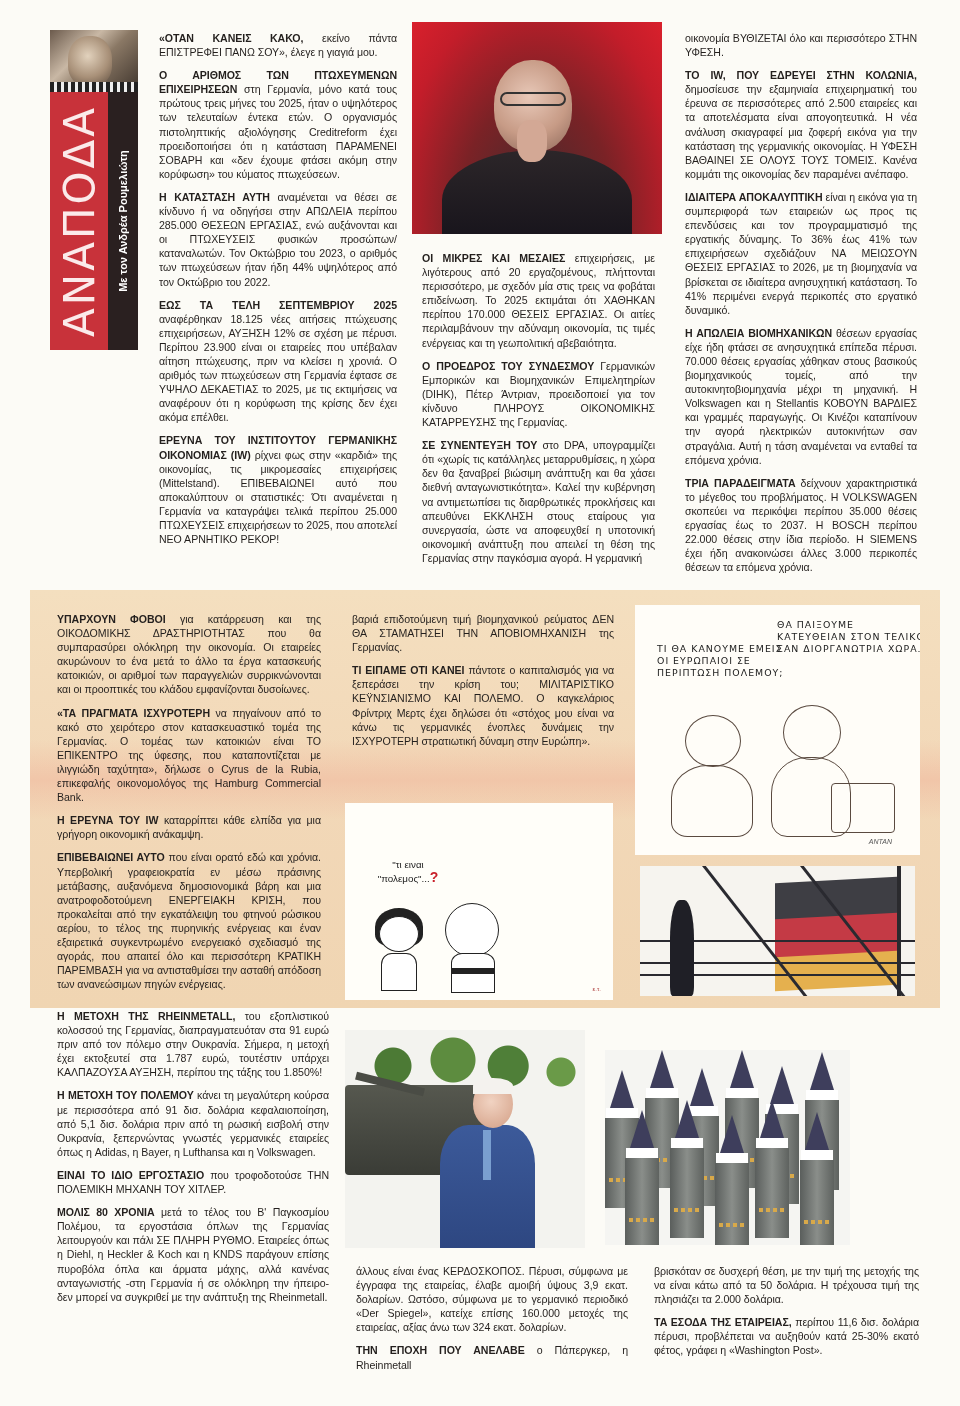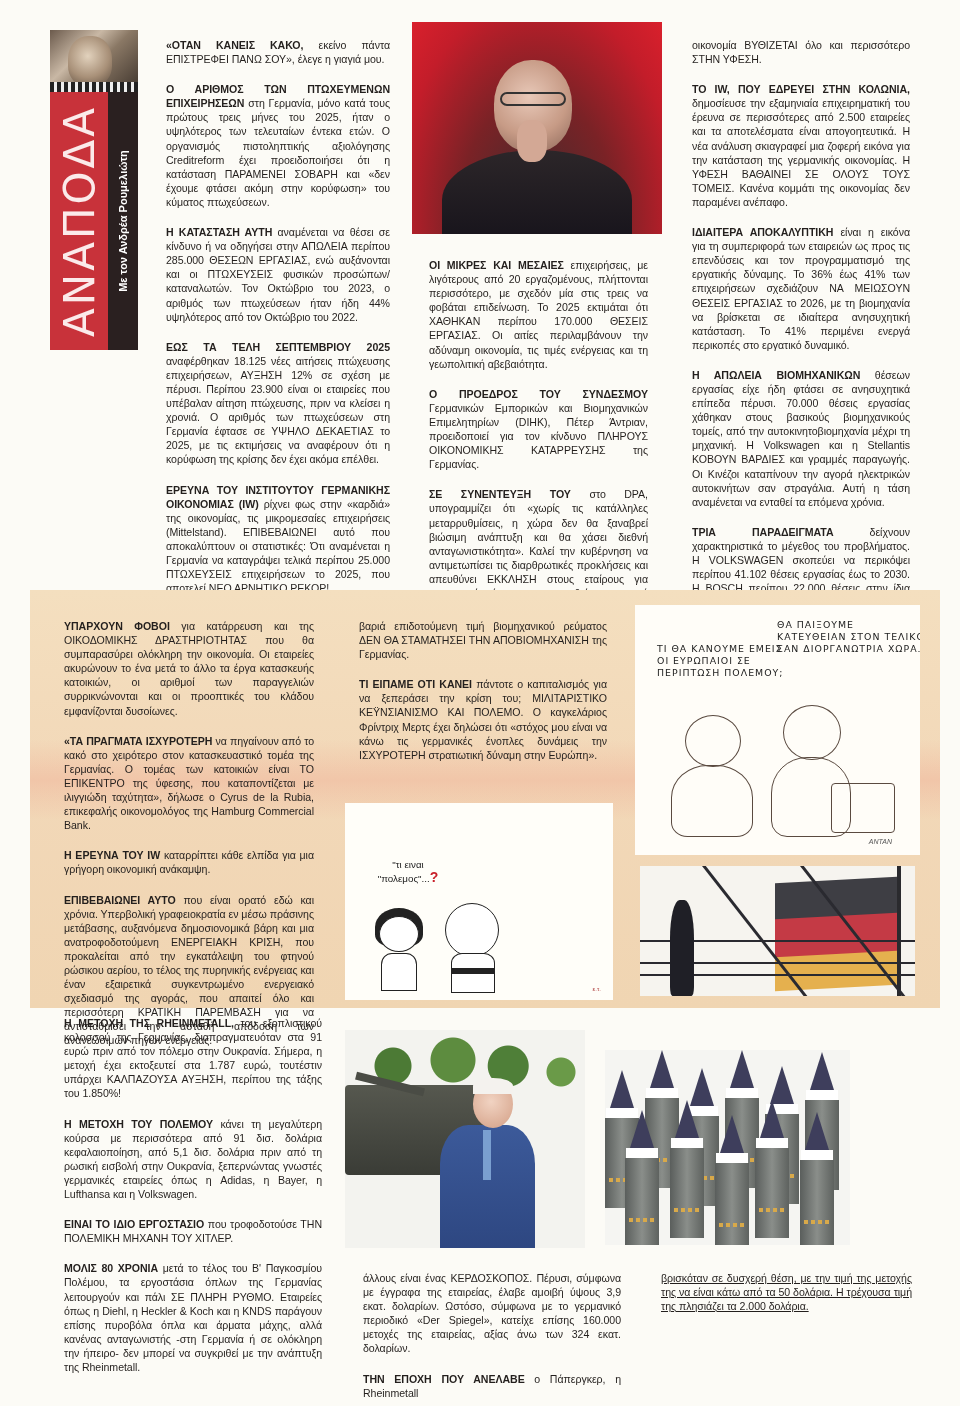--- a/index.html
+++ b/index.html
@@ -1,20 +1,20 @@
 <!DOCTYPE html>
 <html><head>
   <meta charset="utf-8">
   <style>
     * { box-sizing: border-box; margin: 0; padding: 0; }
     html, body { width: 960px; height: 1406px; background: #fbf9f3; overflow: hidden; }
     body { font-family: "Liberation Sans", sans-serif; color: #231f1d; position: relative; }
     .page { position: absolute; left: 0; top: 0; width: 960px; height: 1406px; background: #fcfbf6; }
     .col { position: absolute; font-size: 10.6px; line-height: 14.1px; text-align: justify; letter-spacing: -0.05px; }
-    .col p { margin: 16px; }
+    .col p { margin: 9px; }
     .col b { font-weight: 700; }
 
     
     .logo { position: absolute; left: 50px; top: 30px; width: 88px; height: 320px; }
     .logo-photo { position: absolute; left: 0; top: 0; width: 88px; height: 62px;
       background: linear-gradient(135deg, #6b5a4c 0%, #c9b8a5 35%, #8a7865 55%, #3e342c 100%); }
     .logo-photo .face { position: absolute; left: 18px; top: 6px; width: 44px; height: 50px; border-radius: 45% 45% 40% 40%;
       background: radial-gradient(circle at 45% 40%, #e2d2bd 0%, #a89078 55%, #5a4a3c 100%); }
     .logo-photo .stripes { position: absolute; left: 0; bottom: 0; width: 88px; height: 10px;
       background: repeating-linear-gradient(90deg, #222 0 4px, #eee 4px 7px); }
@@ -125,21 +125,21 @@
     <p><b>ΟΙ ΜΙΚΡΕΣ ΚΑΙ ΜΕΣΑΙΕΣ</b><span> επιχειρήσεις, με λιγότερους από 20 εργαζομένους, πλήττονται περισσότερο, με σχεδόν μία στις τρεις να φοβάται επιδείνωση. Το 2025 εκτιμάται ότι ΧΑΘΗΚΑΝ περίπου 170.000 ΘΕΣΕΙΣ ΕΡΓΑΣΙΑΣ. Οι αιτίες περιλαμβάνουν την αδύναμη οικονομία, τις τιμές ενέργειας και τη γεωπολιτική αβεβαιότητα.</span></p>
     <p><b>Ο ΠΡΟΕΔΡΟΣ ΤΟΥ ΣΥΝΔΕΣΜΟΥ</b><span> Γερμανικών Εμπορικών και Βιομηχανικών Επιμελητηρίων (DIHK), Πέτερ Άντριαν, προειδοποιεί για τον κίνδυνο ΠΛΗΡΟΥΣ ΟΙΚΟΝΟΜΙΚΗΣ ΚΑΤΑΡΡΕΥΣΗΣ της Γερμανίας.</span></p>
     <p><b>ΣΕ ΣΥΝΕΝΤΕΥΞΗ ΤΟΥ</b><span> στο DPA, υπογραμμίζει ότι «χωρίς τις κατάλληλες μεταρρυθμίσεις, η χώρα δεν θα ξαναβρεί βιώσιμη ανάπτυξη και θα χάσει διεθνή ανταγωνιστικότητα». Καλεί την κυβέρνηση να αντιμετωπίσει τις διαρθρωτικές προκλήσεις και απευθύνει ΕΚΚΛΗΣΗ στους εταίρους για συνεργασία, ώστε να αποφευχθεί η υποτονική οικονομική ανάπτυξη που απειλεί τη θέση της Γερμανίας στην παγκόσμια αγορά. Η γερμανική</span></p>
   </div>
 
   <div class="col" style="left:676px; top:22px; width:250px;">
     <p><b></b><span>οικονομία ΒΥΘΙΖΕΤΑΙ όλο και περισσότερο ΣΤΗΝ ΥΦΕΣΗ.</span></p>
     <p><b>ΤΟ IW, ΠΟΥ ΕΔΡΕΥΕΙ ΣΤΗΝ ΚΟΛΩΝΙΑ,</b><span> δημοσίευσε την εξαμηνιαία επιχειρηματική του έρευνα σε περισσότερες από 2.500 εταιρείες και τα αποτελέσματα είναι απογοητευτικά. Η νέα ανάλυση σκιαγραφεί μια ζοφερή εικόνα για την κατάσταση της γερμανικής οικονομίας. Η ΥΦΕΣΗ ΒΑΘΑΙΝΕΙ ΣΕ ΟΛΟΥΣ ΤΟΥΣ ΤΟΜΕΙΣ. Κανένα κομμάτι της οικονομίας δεν παραμένει ανέπαφο.</span></p>
     <p><b>ΙΔΙΑΙΤΕΡΑ ΑΠΟΚΑΛΥΠΤΙΚΗ</b><span> είναι η εικόνα για τη συμπεριφορά των εταιρειών ως προς τις επενδύσεις και τον προγραμματισμό της εργατικής δύναμης. Το 36% έως 41% των επιχειρήσεων σχεδιάζουν ΝΑ ΜΕΙΩΣΟΥΝ ΘΕΣΕΙΣ ΕΡΓΑΣΙΑΣ το 2026, με τη βιομηχανία να βρίσκεται σε ιδιαίτερα ανησυχητική κατάσταση. Το 41% περιμένει ενεργά περικοπές στο εργατικό δυναμικό.</span></p>
     <p><b>Η ΑΠΩΛΕΙΑ ΒΙΟΜΗΧΑΝΙΚΩΝ</b><span> θέσεων εργασίας είχε ήδη φτάσει σε ανησυχητικά επίπεδα πέρυσι. 70.000 θέσεις εργασίας χάθηκαν στους βασικούς βιομηχανικούς τομείς, από την αυτοκινητοβιομηχανία μέχρι τη μηχανική. Η Volkswagen και η Stellantis ΚΟΒΟΥΝ ΒΑΡΔΙΕΣ και γραμμές παραγωγής. Οι Κινέζοι καταπίνουν την αγορά ηλεκτρικών αυτοκινήτων σαν στραγάλια. Αυτή η τάση αναμένεται να ενταθεί τα επόμενα χρόνια.</span></p>
-    <p><b>ΤΡΙΑ ΠΑΡΑΔΕΙΓΜΑΤΑ</b><span> δείχνουν χαρακτηριστικά το μέγεθος του προβλήματος. Η VOLKSWAGEN σκοπεύει να περικόψει περίπου 41.102 θέσεις εργασίας έως το 2030. Η BOSCH περίπου 22.000 θέσεις στην ίδια περίοδο. Η SIEMENS έχει ήδη ανακοινώσει άλλες 3.000 περικοπές θέσεων τα επόμενα χρόνια.</span></p>
+    <p><b>ΤΡΙΑ ΠΑΡΑΔΕΙΓΜΑΤΑ</b><span> δείχνουν χαρακτηριστικά το μέγεθος του προβλήματος. Η VOLKSWAGEN σκοπεύει να περικόψει περίπου 35.000 θέσεις εργασίας έως το 2037. Η BOSCH περίπου 22.000 θέσεις στην ίδια περίοδο. Η SIEMENS έχει ήδη ανακοινώσει άλλες 3.000 περικοπές θέσεων τα επόμενα χρόνια.</span></p>
   </div>
 
   <div class="band"></div>
 
   <div class="col" style="left:48px; top:603px; width:282px;">
     <p><b>ΥΠΑΡΧΟΥΝ ΦΟΒΟΙ</b><span> για κατάρρευση και της ΟΙΚΟΔΟΜΙΚΗΣ ΔΡΑΣΤΗΡΙΟΤΗΤΑΣ που θα συμπαρασύρει ολόκληρη την οικονομία. Οι εταιρείες ακυρώνουν το ένα μετά το άλλο τα έργα κατασκευής κατοικιών, οι αριθμοί των παραγγελιών συρρικνώνονται και οι προοπτικές του κλάδου εμφανίζονται δυσοίωνες.</span></p>
     <p><b>«ΤΑ ΠΡΑΓΜΑΤΑ ΙΣΧΥΡΟΤΕΡΗ</b><span> να πηγαίνουν από το κακό στο χειρότερο στον κατασκευαστικό τομέα της Γερμανίας. Ο τομέας των κατοικιών είναι ΤΟ ΕΠΙΚΕΝΤΡΟ της ύφεσης, που καταποντίζεται με ιλιγγιώδη ταχύτητα», δήλωσε ο Cyrus de la Rubia, επικεφαλής οικονομολόγος της Hamburg Commercial Bank.</span></p>
     <p><b>Η ΕΡΕΥΝΑ ΤΟΥ IW</b><span> καταρρίπτει κάθε ελπίδα για μια γρήγορη οικονομική ανάκαμψη.</span></p>
     <p><b>ΕΠΙΒΕΒΑΙΩΝΕΙ ΑΥΤΟ</b><span> που είναι ορατό εδώ και χρόνια. Υπερβολική γραφειοκρατία εν μέσω πράσινης μετάβασης, αυξανόμενα δημοσιονομικά βάρη και μια ανατροφοδοτούμενη ΕΝΕΡΓΕΙΑΚΗ ΚΡΙΣΗ, που προκαλείται από την εγκατάλειψη του φτηνού ρώσικου αερίου, το τέλος της πυρηνικής ενέργειας και έναν εξαιρετικά συγκεντρωμένο ενεργειακό σχεδιασμό της αγοράς, που απαιτεί όλο και περισσότερη ΚΡΑΤΙΚΗ ΠΑΡΕΜΒΑΣΗ για να αντισταθμίσει την ασταθή απόδοση των ανανεώσιμων πηγών ενέργειας.</span></p>
   </div>
@@ -259,17 +259,18 @@
         <div class="band2"></div>
         <div class="body2"></div>
       </div>
   </div>
 
   <div class="col" style="left:347px; top:1255px; width:290px;">
     <p><b></b><span>άλλους είναι ένας ΚΕΡΔΟΣΚΟΠΟΣ. Πέρυσι, σύμφωνα με έγγραφα της εταιρείας, έλαβε αμοιβή ύψους 3,9 εκατ. δολαρίων. Ωστόσο, σύμφωνα με το γερμανικό περιοδικό «Der Spiegel», κατείχε επίσης 160.000 μετοχές της εταιρείας, αξίας άνω των 324 εκατ. δολαρίων.</span></p>
     <p><b>ΤΗΝ ΕΠΟΧΗ ΠΟΥ ΑΝΕΛΑΒΕ</b><span> ο Πάπεργκερ, η Rheinmetall</span></p>
   </div>
 
-  <div class="col" style="left:645px; top:1255px; width:283px;text-decoration:underline;">
+  <div class="col" style="left:645px; top:1255px; width:283px;">
     <p><b></b><span>βρισκόταν σε δυσχερή θέση, με την τιμή της μετοχής της να είναι κάτω από τα 50 δολάρια. Η τρέχουσα τιμή της πλησιάζει τα 2.000 δολάρια.</span></p>
+    <p><b>ΤΑ ΕΣΟΔΑ ΤΗΣ ΕΤΑΙΡΕΙΑΣ,</b><span> περίπου 11,6 δισ. δολάρια πέρυσι, προβλέπεται να αυξηθούν κατά 25-30% εκατό φέτος, γράφει η «Washington Post».</span></p>
   </div>
 
 </div>
 
 </body></html>

